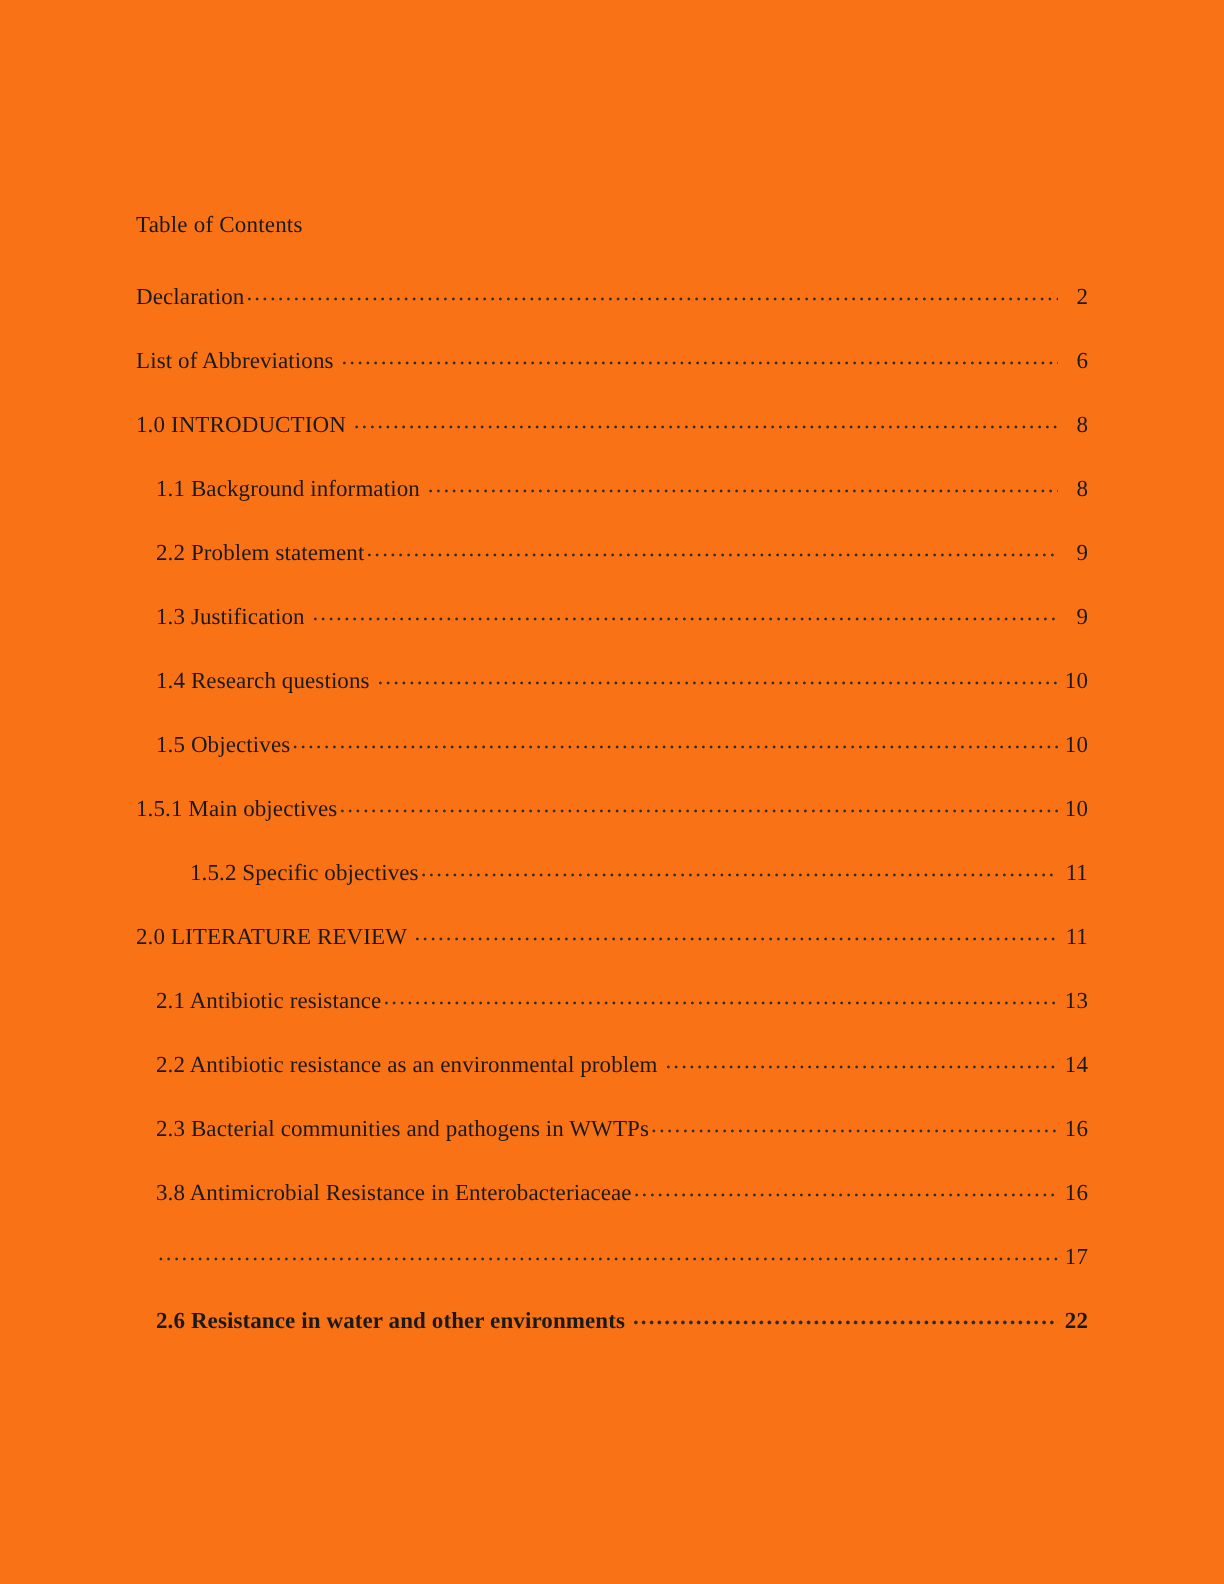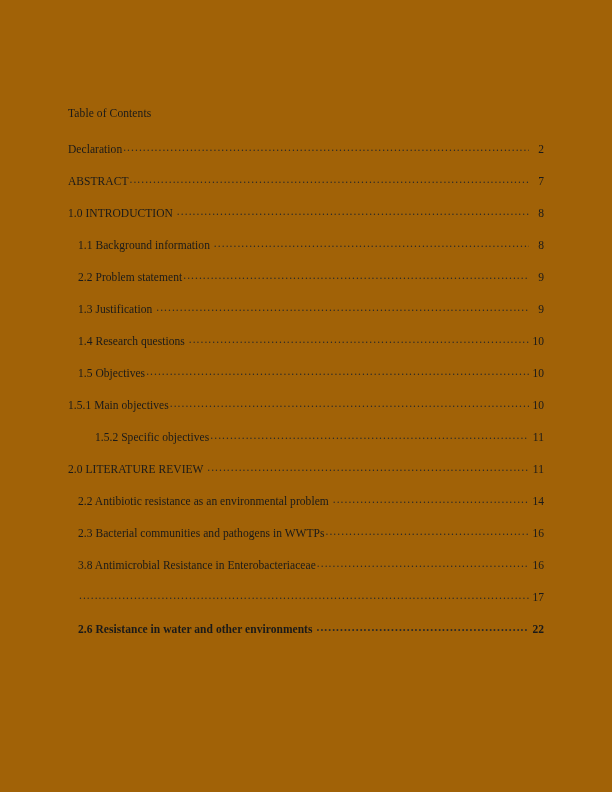--- a/index.html
+++ b/index.html
@@ -8,21 +8,21 @@
     background: #ffffff;
   }
   body {
     font-family: "Liberation Serif", "DejaVu Serif", serif;
     color: #1a1a1a;
   }
   .page {
     position: relative;
     width: 612px;
     height: 792px;
-    background: #a16207;
+    background: #f97316;
     overflow: hidden;
     box-sizing: border-box;
   }
   .toc-wrap {
     position: absolute;
     left: 68px;
     top: 106px;
     width: 476px;
   }
   .toc-heading {
@@ -87,30 +87,31 @@
   }
 </style>
 </head>
 <body>
 
 <div class="page">
   <div class="toc-wrap">
     <div class="toc-heading">Table of Contents</div>
     <div class="toc-list" id="toc-list">
         <div class="toc-entry lvl-0"><span class="toc-title">Declaration</span><span class="toc-leader"></span><span class="toc-page">2</span></div>
-        <div class="toc-entry lvl-0"><span class="toc-title">ABSTRACT</span><span class="toc-leader"></span><span class="toc-page">7</span></div>
+        <div class="toc-entry lvl-0"><span class="toc-title">List of Abbreviations </span><span class="toc-leader"></span><span class="toc-page">6</span></div>
         <div class="toc-entry lvl-0"><span class="toc-title">1.0 INTRODUCTION </span><span class="toc-leader"></span><span class="toc-page">8</span></div>
         <div class="toc-entry lvl-1"><span class="toc-title">1.1 Background information </span><span class="toc-leader"></span><span class="toc-page">8</span></div>
         <div class="toc-entry lvl-1"><span class="toc-title">2.2 Problem statement</span><span class="toc-leader"></span><span class="toc-page">9</span></div>
         <div class="toc-entry lvl-1"><span class="toc-title">1.3 Justification </span><span class="toc-leader"></span><span class="toc-page">9</span></div>
         <div class="toc-entry lvl-1"><span class="toc-title">1.4 Research questions </span><span class="toc-leader"></span><span class="toc-page">10</span></div>
         <div class="toc-entry lvl-1"><span class="toc-title">1.5 Objectives</span><span class="toc-leader"></span><span class="toc-page">10</span></div>
         <div class="toc-entry lvl-0"><span class="toc-title">1.5.1 Main objectives</span><span class="toc-leader"></span><span class="toc-page">10</span></div>
         <div class="toc-entry lvl-2"><span class="toc-title">1.5.2 Specific objectives</span><span class="toc-leader"></span><span class="toc-page">11</span></div>
         <div class="toc-entry lvl-0"><span class="toc-title">2.0 LITERATURE REVIEW </span><span class="toc-leader"></span><span class="toc-page">11</span></div>
+        <div class="toc-entry lvl-1"><span class="toc-title">2.1 Antibiotic resistance</span><span class="toc-leader"></span><span class="toc-page">13</span></div>
         <div class="toc-entry lvl-1"><span class="toc-title">2.2 Antibiotic resistance as an environmental problem </span><span class="toc-leader"></span><span class="toc-page">14</span></div>
         <div class="toc-entry lvl-1"><span class="toc-title">2.3 Bacterial communities and pathogens in WWTPs</span><span class="toc-leader"></span><span class="toc-page">16</span></div>
         <div class="toc-entry lvl-1"><span class="toc-title">3.8 Antimicrobial Resistance in Enterobacteriaceae</span><span class="toc-leader"></span><span class="toc-page">16</span></div>
         <div class="toc-entry lvl-1"><span class="toc-leader"></span><span class="toc-page">17</span></div>
         <div class="toc-entry lvl-1"><span class="toc-title">2.6 Resistance in water and other environments </span><span class="toc-leader"></span><span class="toc-page">22</span></div>
       </div>
   </div>
 </div>
 
 </body></html>

